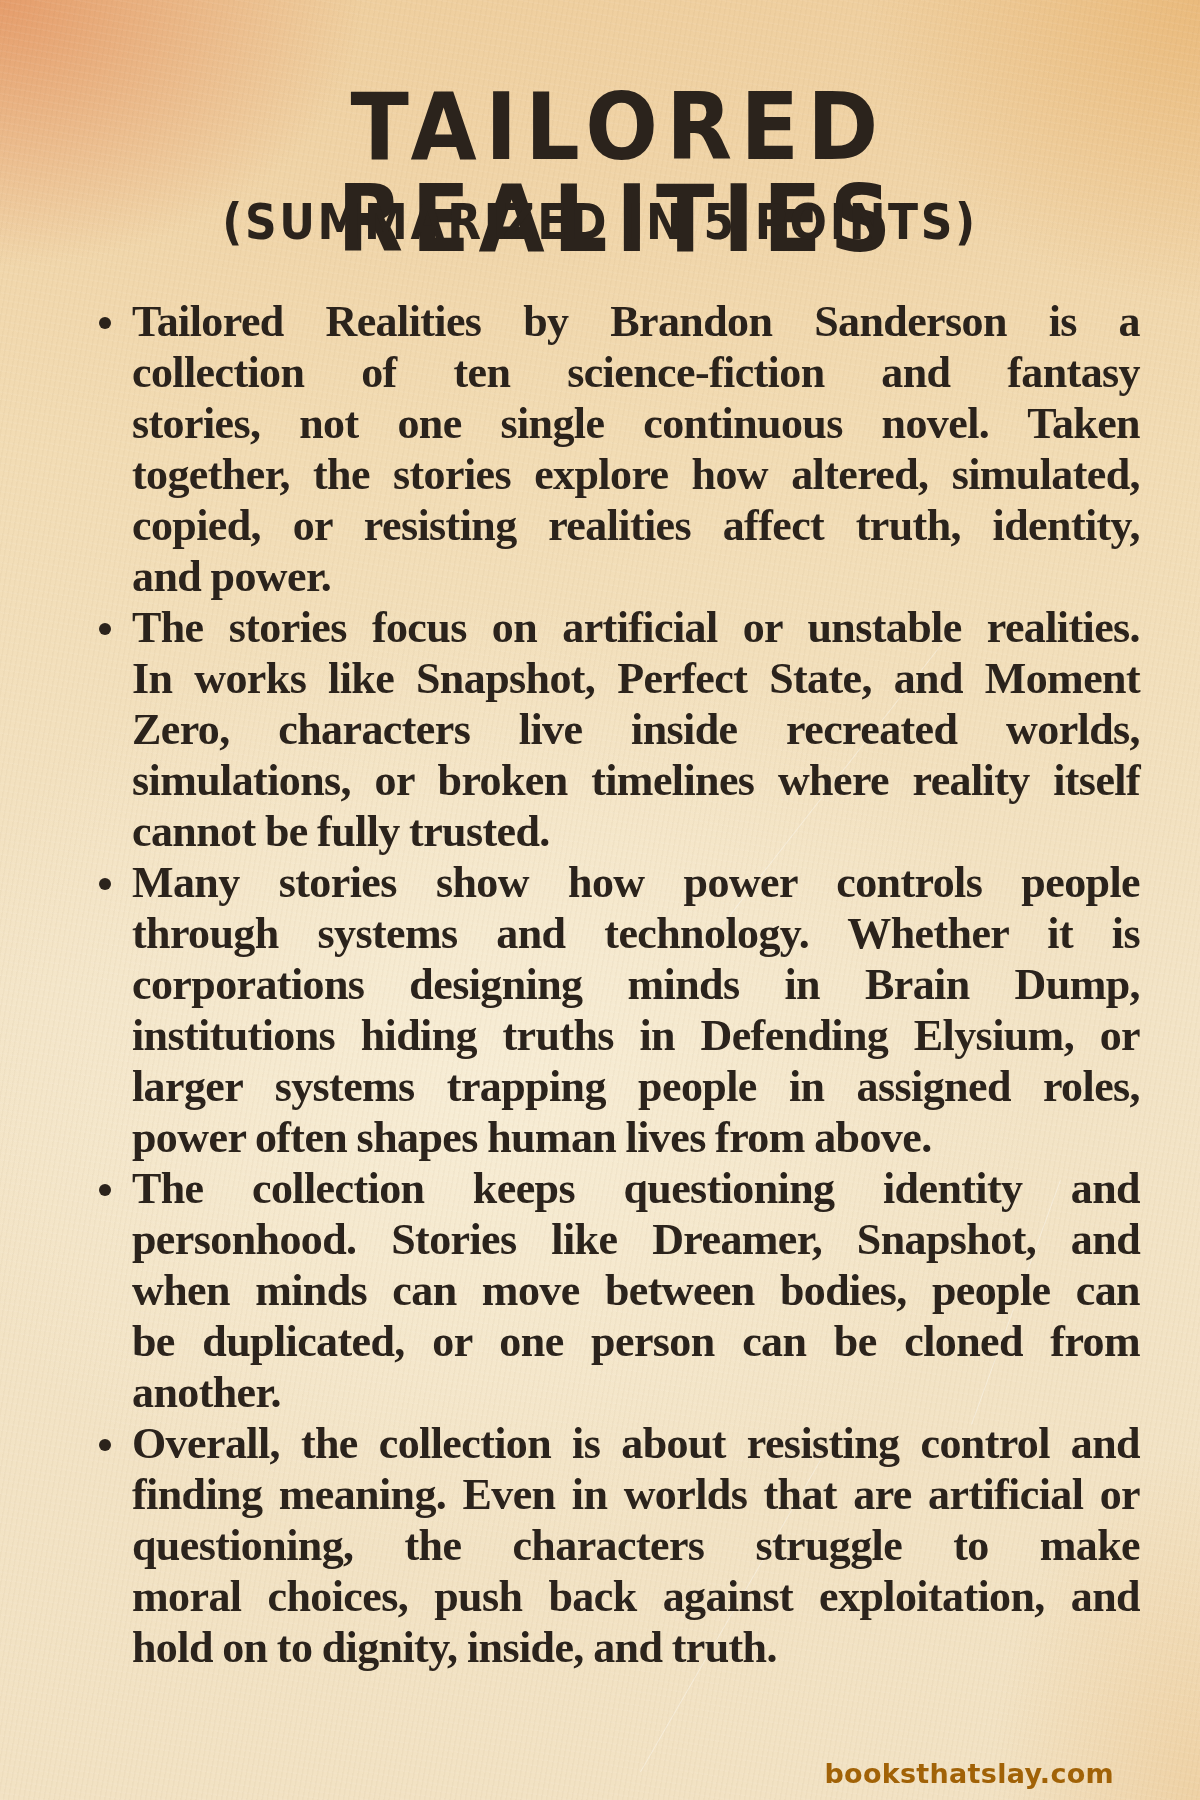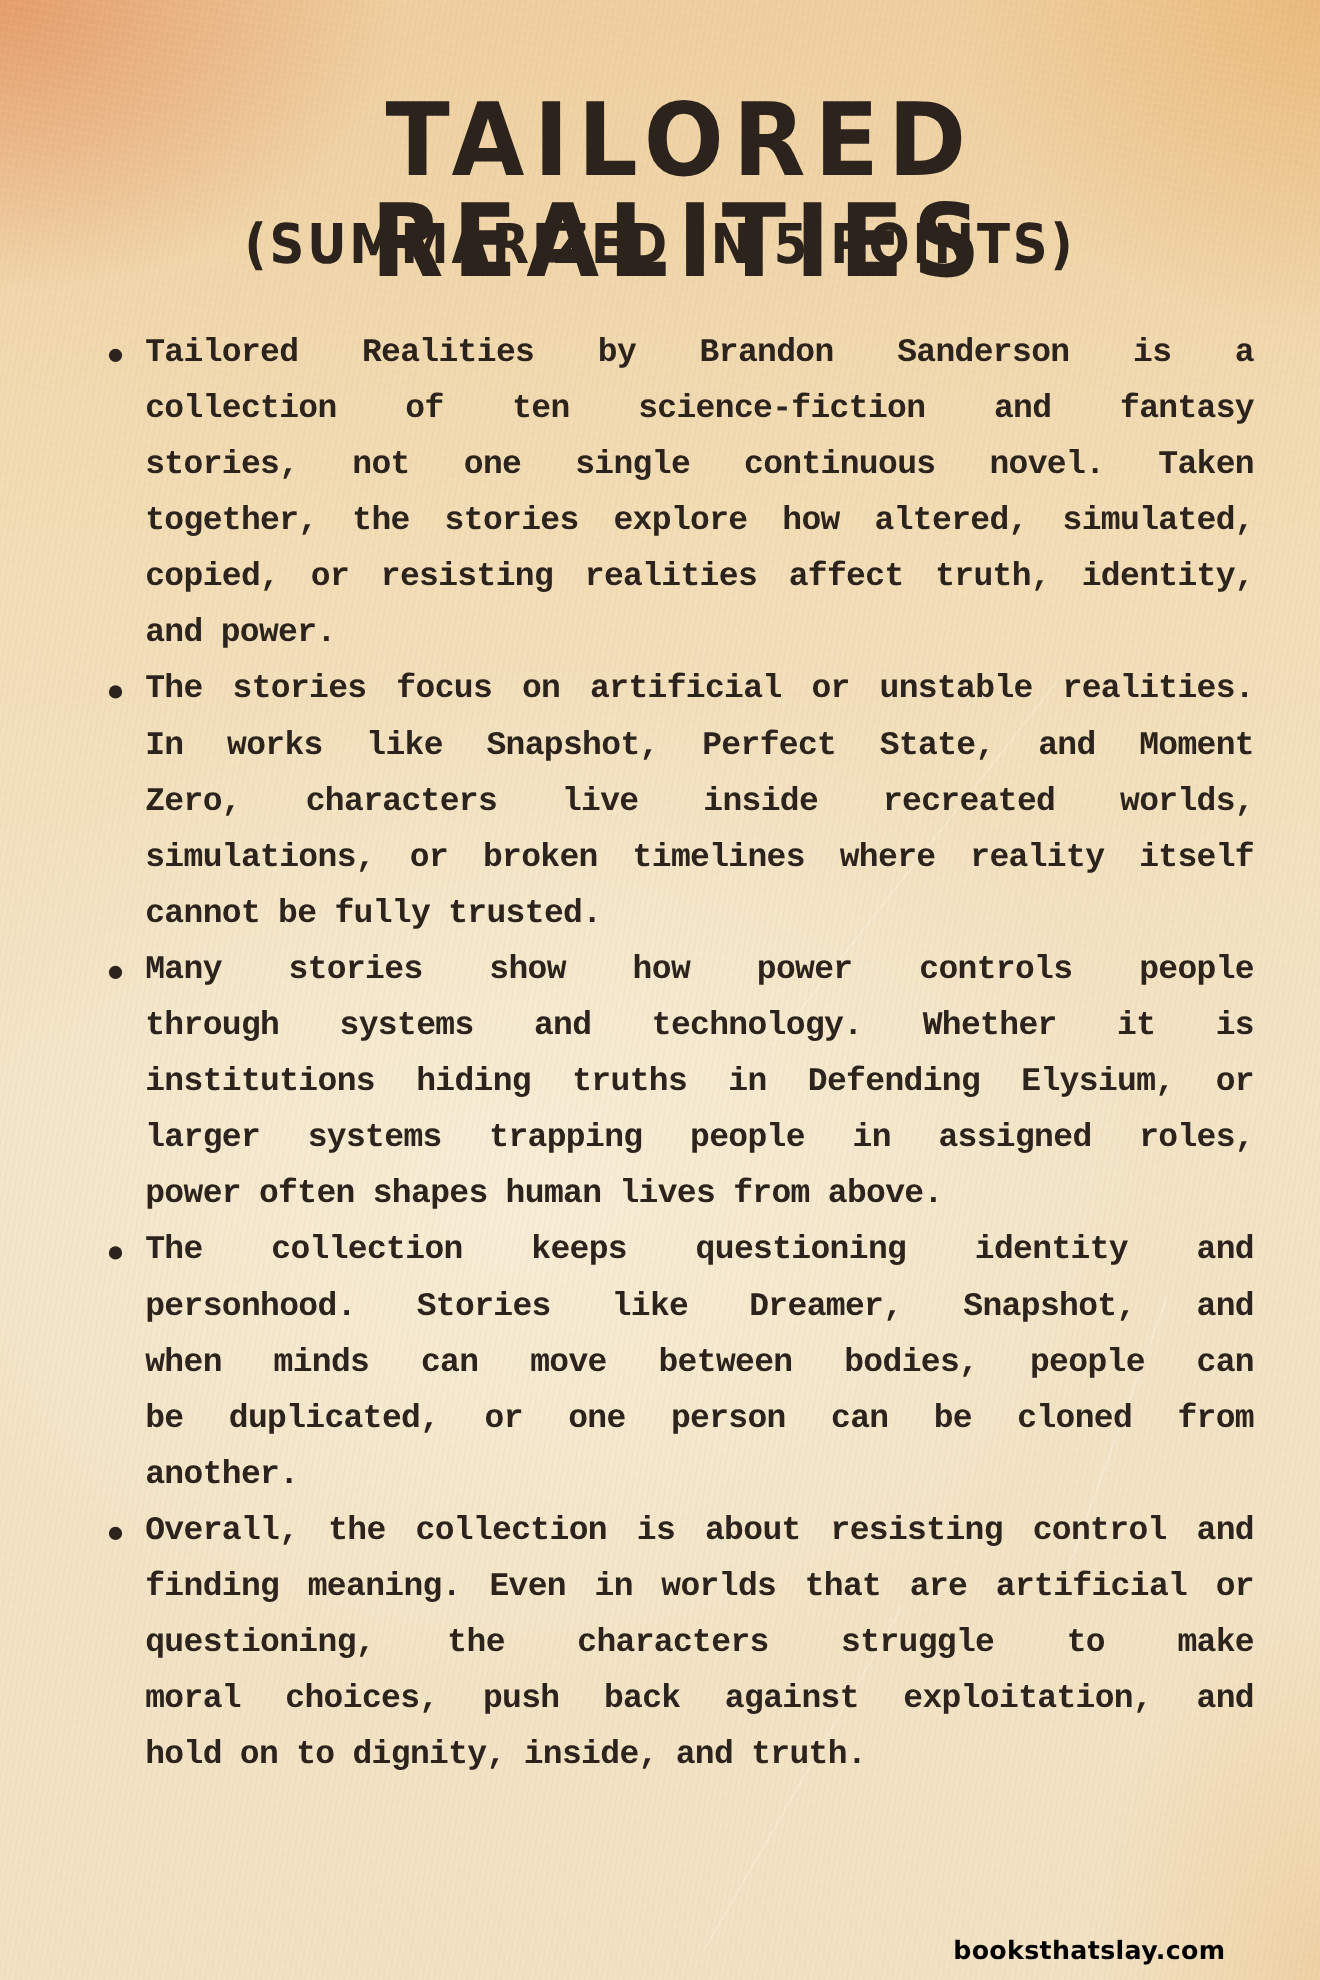--- a/index.html
+++ b/index.html
@@ -91,43 +91,43 @@
       height: 12px;
       border-radius: 50%;
       background: #2b231c;
     }
     .line {
       display: block;
       margin-left: 132px;
       width: 1008px;
       height: 51px;
       line-height: 51px;
-      font-family: Liberation Mono, monospace;
+      font-family: Liberation Serif, serif;
       font-weight: bold;
-      font-size: 30px;
+      font-size: 44px;
       white-space: nowrap;
       text-align: justify;
       text-align-last: justify;
       letter-spacing: -0.6px;
       word-spacing: -1px;
     }
     .line.last {
       text-align: center;
       text-align-last: left;
     }
 
     .footer-url {
       position: absolute;
       right: 86px;
       top: 1757px;
       font-family: "DejaVu Sans", sans-serif;
       font-weight: bold;
-      font-size: 23px;
+      font-size: 27px;
       line-height: 34px;
-      color: #000000;
+      color: #a16207;
       letter-spacing: 0.3px;
     }
   </style>
 </head>
 <body>
 
 <div class="grain"></div>
 <div class="paper-crease crease-a"></div>
 <div class="paper-crease crease-b"></div>
 <div class="paper-crease crease-c"></div>
@@ -152,20 +152,21 @@
     <span class="line">The stories focus on artificial or unstable realities.</span>
     <span class="line">In works like Snapshot, Perfect State, and Moment</span>
     <span class="line">Zero, characters live inside recreated worlds,</span>
     <span class="line">simulations, or broken timelines where reality itself</span>
     <span class="line last">cannot be fully trusted.</span>
   </li>
   <li class="bullet">
     <span class="bullet-dot"></span>
     <span class="line">Many stories show how power controls people</span>
     <span class="line">through systems and technology. Whether it is</span>
+    <span class="line">corporations designing minds in Brain Dump,</span>
     <span class="line">institutions hiding truths in Defending Elysium, or</span>
     <span class="line">larger systems trapping people in assigned roles,</span>
     <span class="line last">power often shapes human lives from above.</span>
   </li>
   <li class="bullet">
     <span class="bullet-dot"></span>
     <span class="line">The collection keeps questioning identity and</span>
     <span class="line">personhood. Stories like Dreamer, Snapshot, and</span>
     <span class="line">when minds can move between bodies, people can</span>
     <span class="line">be duplicated, or one person can be cloned from</span>

